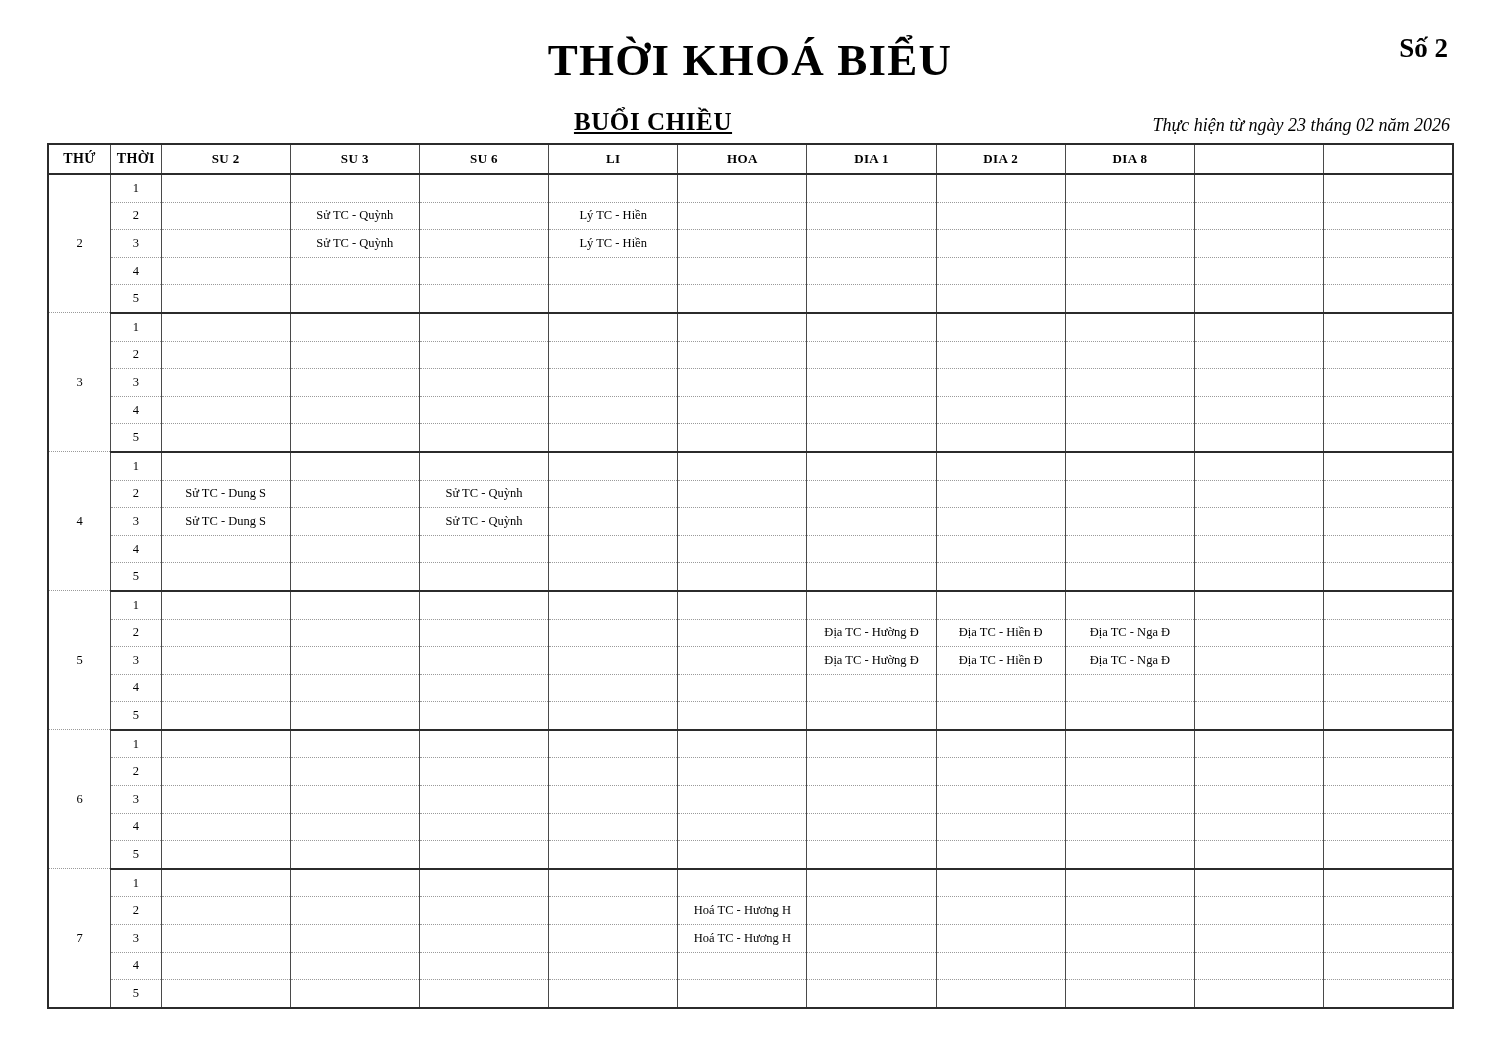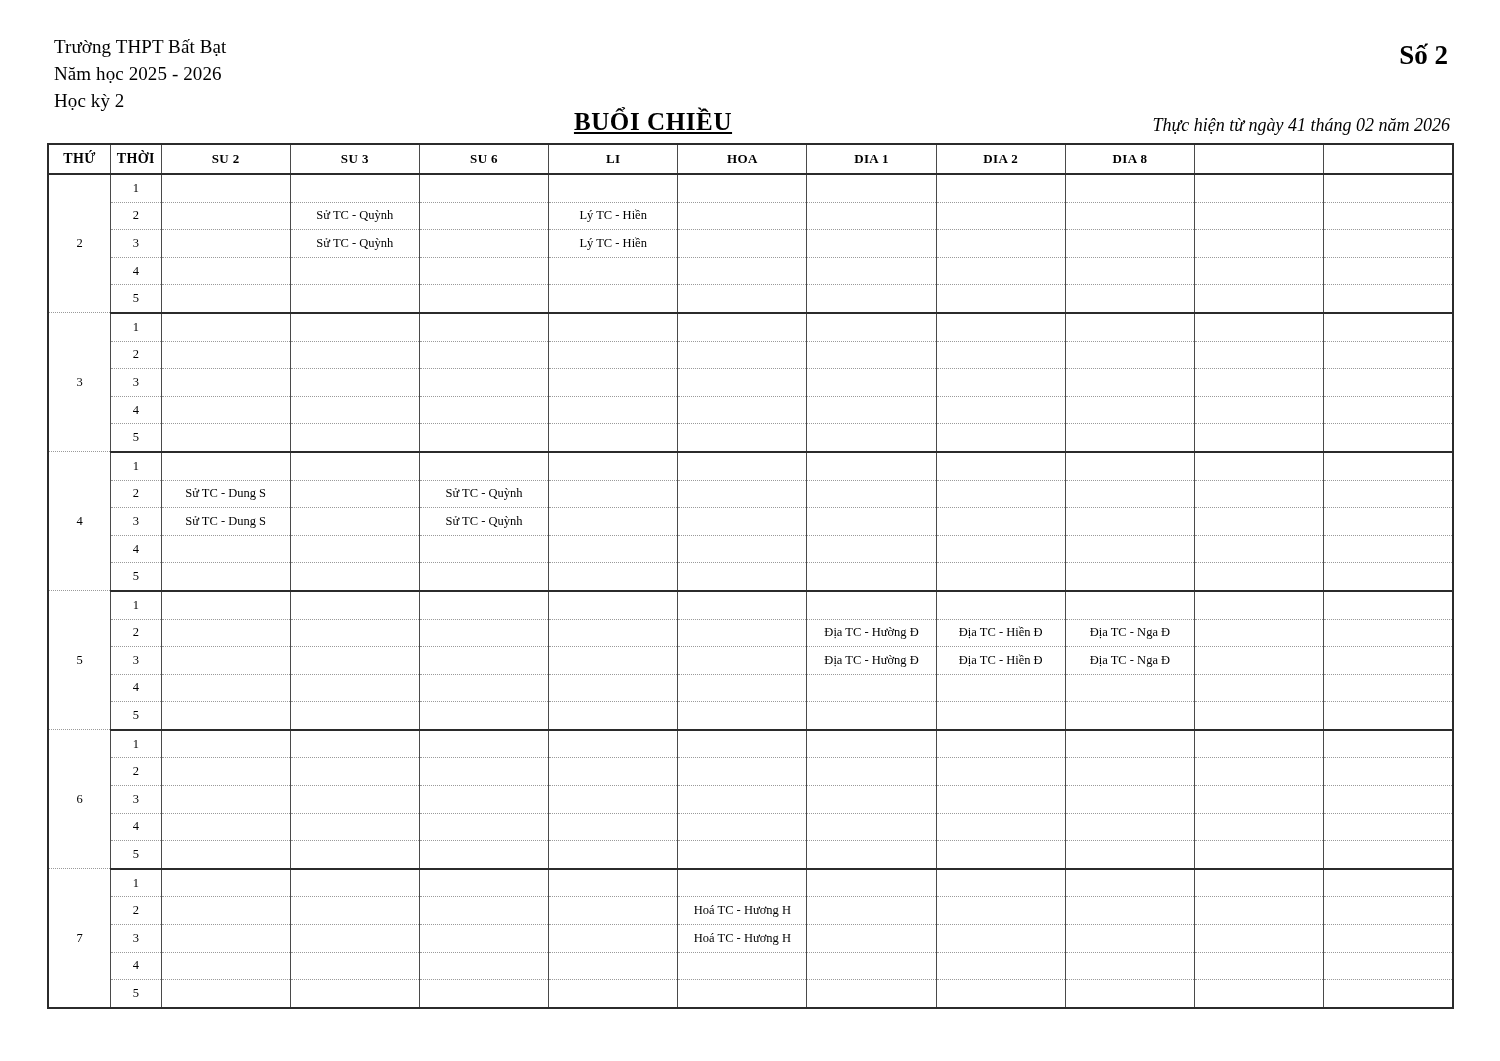--- a/index.html
+++ b/index.html
@@ -48,21 +48,21 @@
     width: 1306px;
     text-align: center;
     font-size: 25px;
     font-weight: bold;
     letter-spacing: .6px;
     text-decoration: underline;
   }
   .sheet-no {
     position: absolute;
     right: 52px;
-    top: 40px;
+    top: 33px;
     font-size: 27px;
     font-weight: bold;
   }
   .effective {
     position: absolute;
     right: 50px;
     top: 115px;
     font-size: 18px;
     font-style: italic;
     white-space: nowrap;
@@ -128,29 +128,25 @@
   col.c-thu  { width: 62px; }
   col.c-tiet { width: 50px; }
   col.c-sub  { width: 128px; }
   col.c-blank{ width: 128px; }
 </style>
 </head>
 <body>
 
 <div class="page">
 
-  <div class="school-block">
-    <div>Trường THPT Bất Bạt</div>
-    <div>Năm học 2025 - 2026</div>
-    <div>Học kỳ 2</div>
-  </div>
-
+
+  <div class="title-main">THỜI KHOÁ BIỂU</div>
   <div class="title-sub">BUỔI CHIỀU</div>
   <div class="sheet-no">Số 2</div>
-  <div class="effective">Thực hiện từ ngày 41 tháng 02 năm 2026</div>
+  <div class="effective">Thực hiện từ ngày 23 tháng 02 năm 2026</div>
 
   <div class="tt-wrap">
     <table class="tkb">
       <colgroup>
         <col class="c-thu">
           <col class="c-tiet">
         <col class="c-sub">
           <col class="c-sub">
           <col class="c-sub">
           <col class="c-sub">

